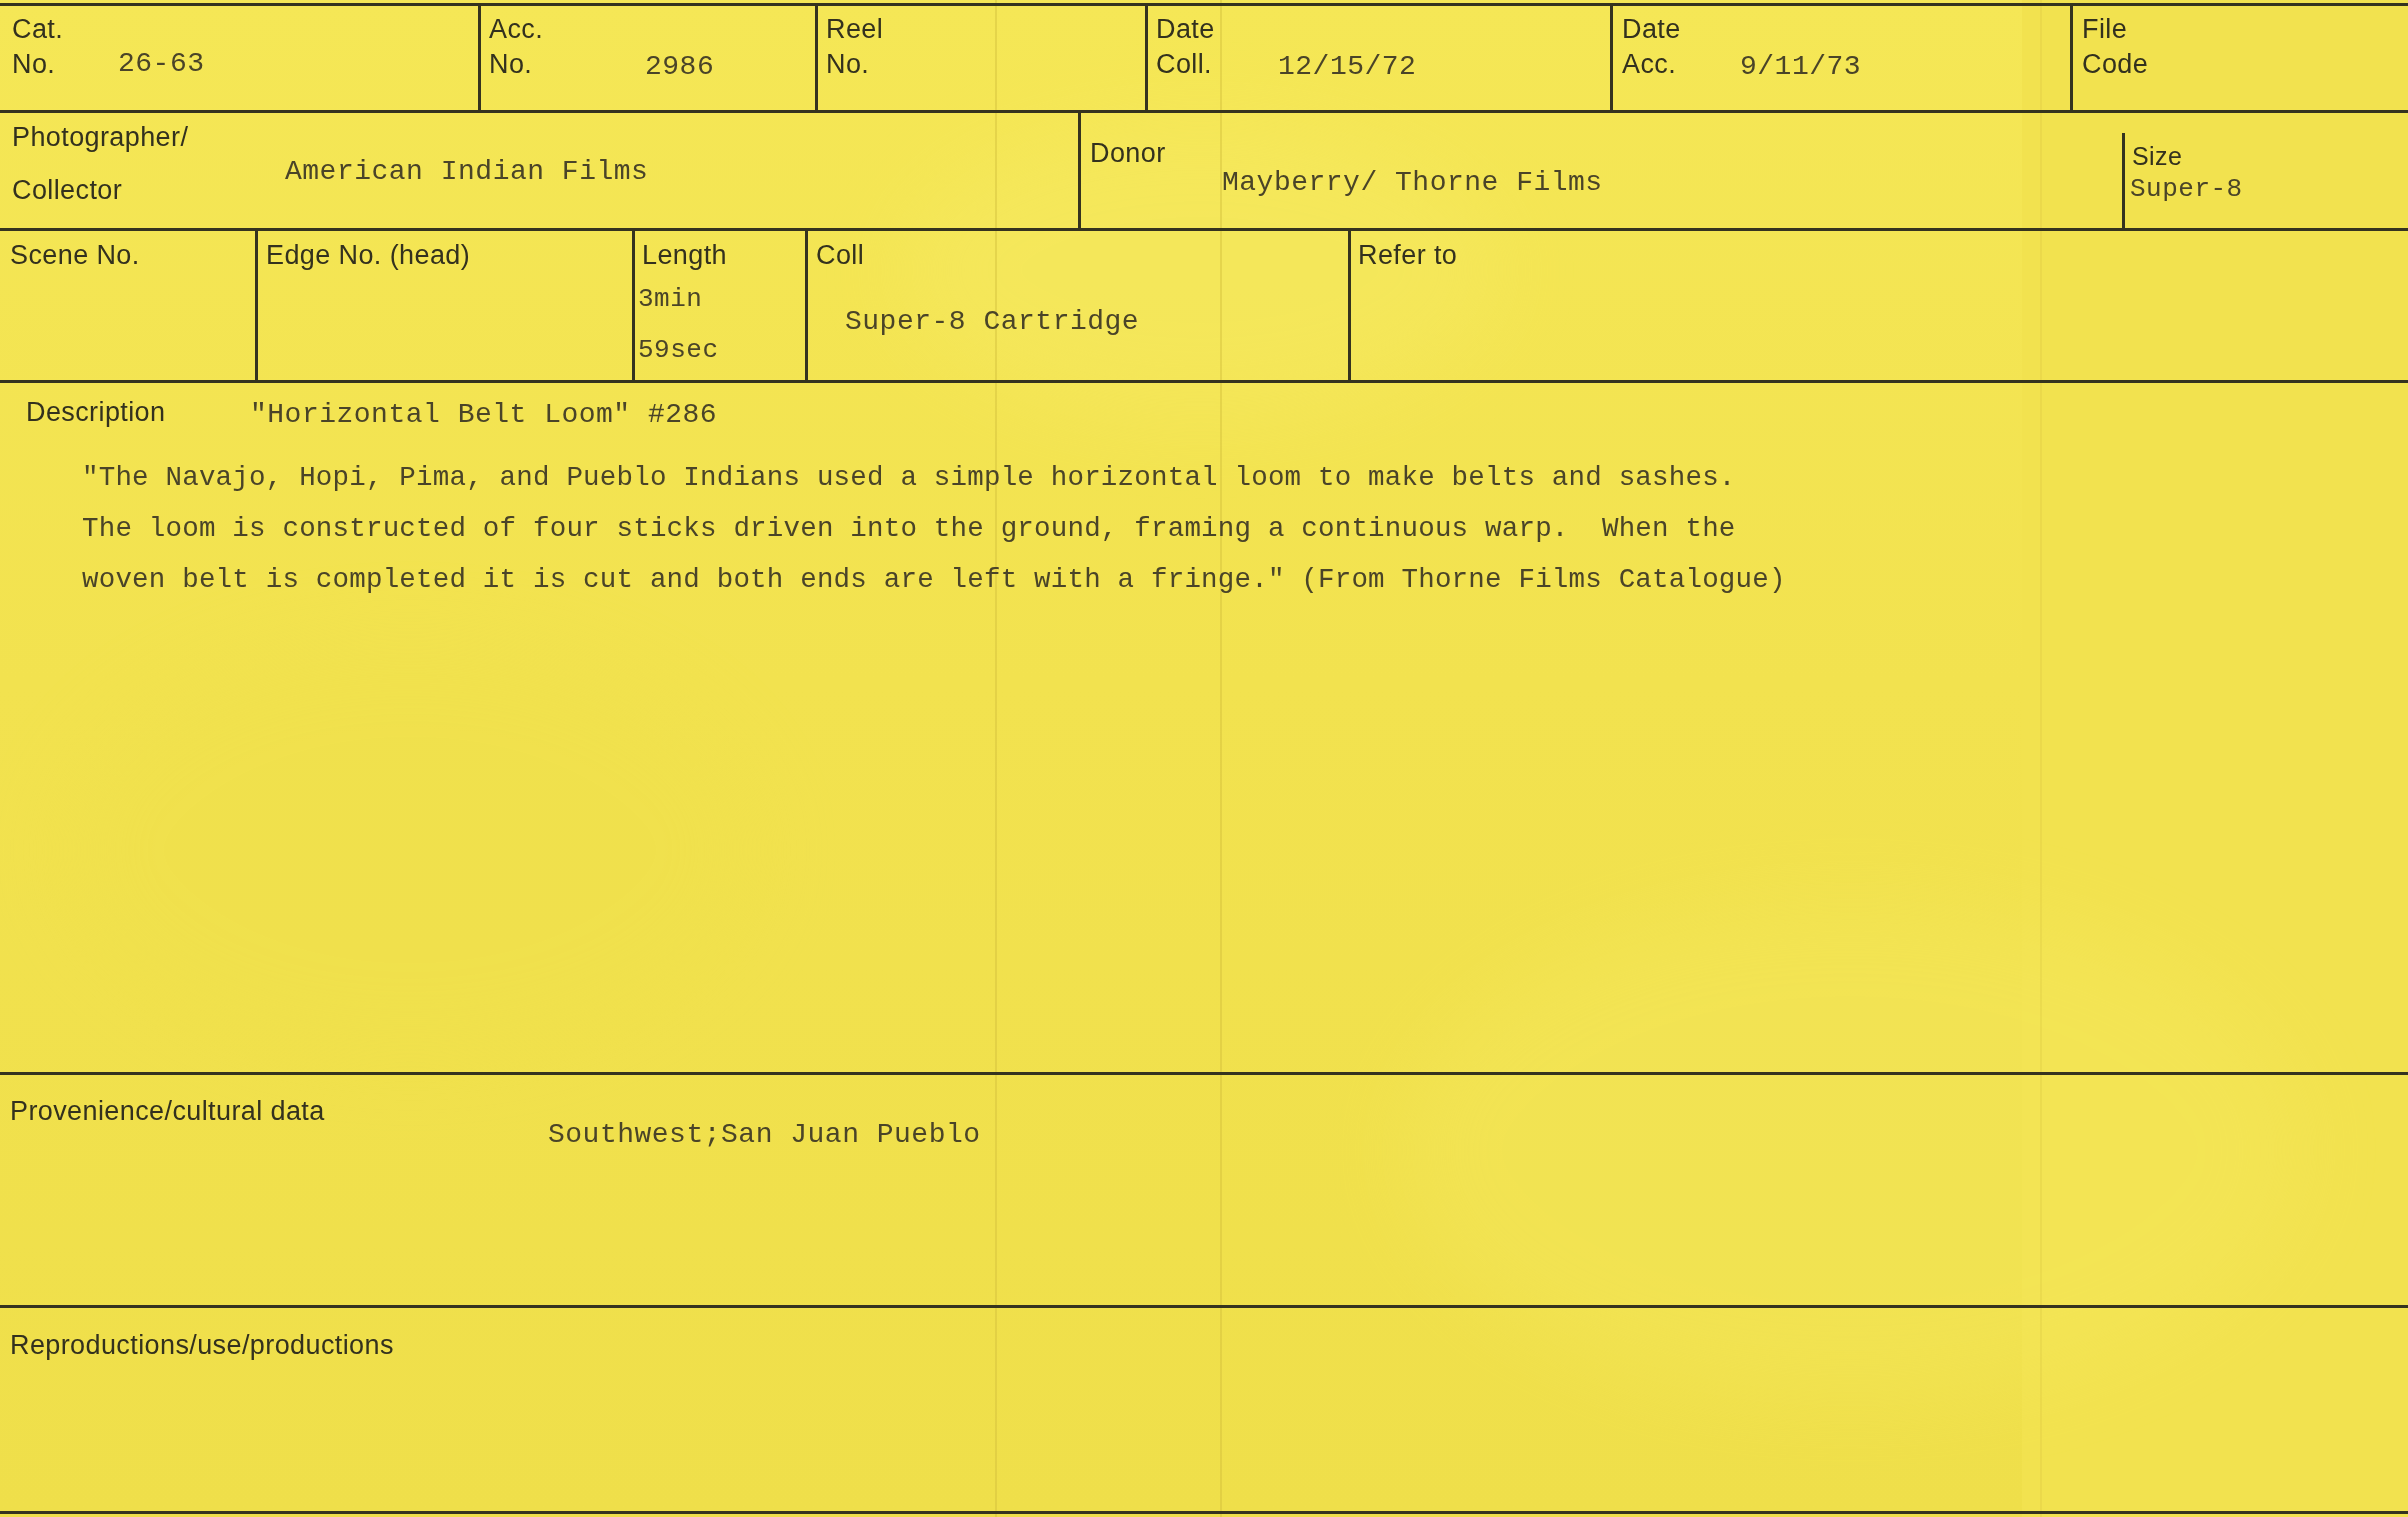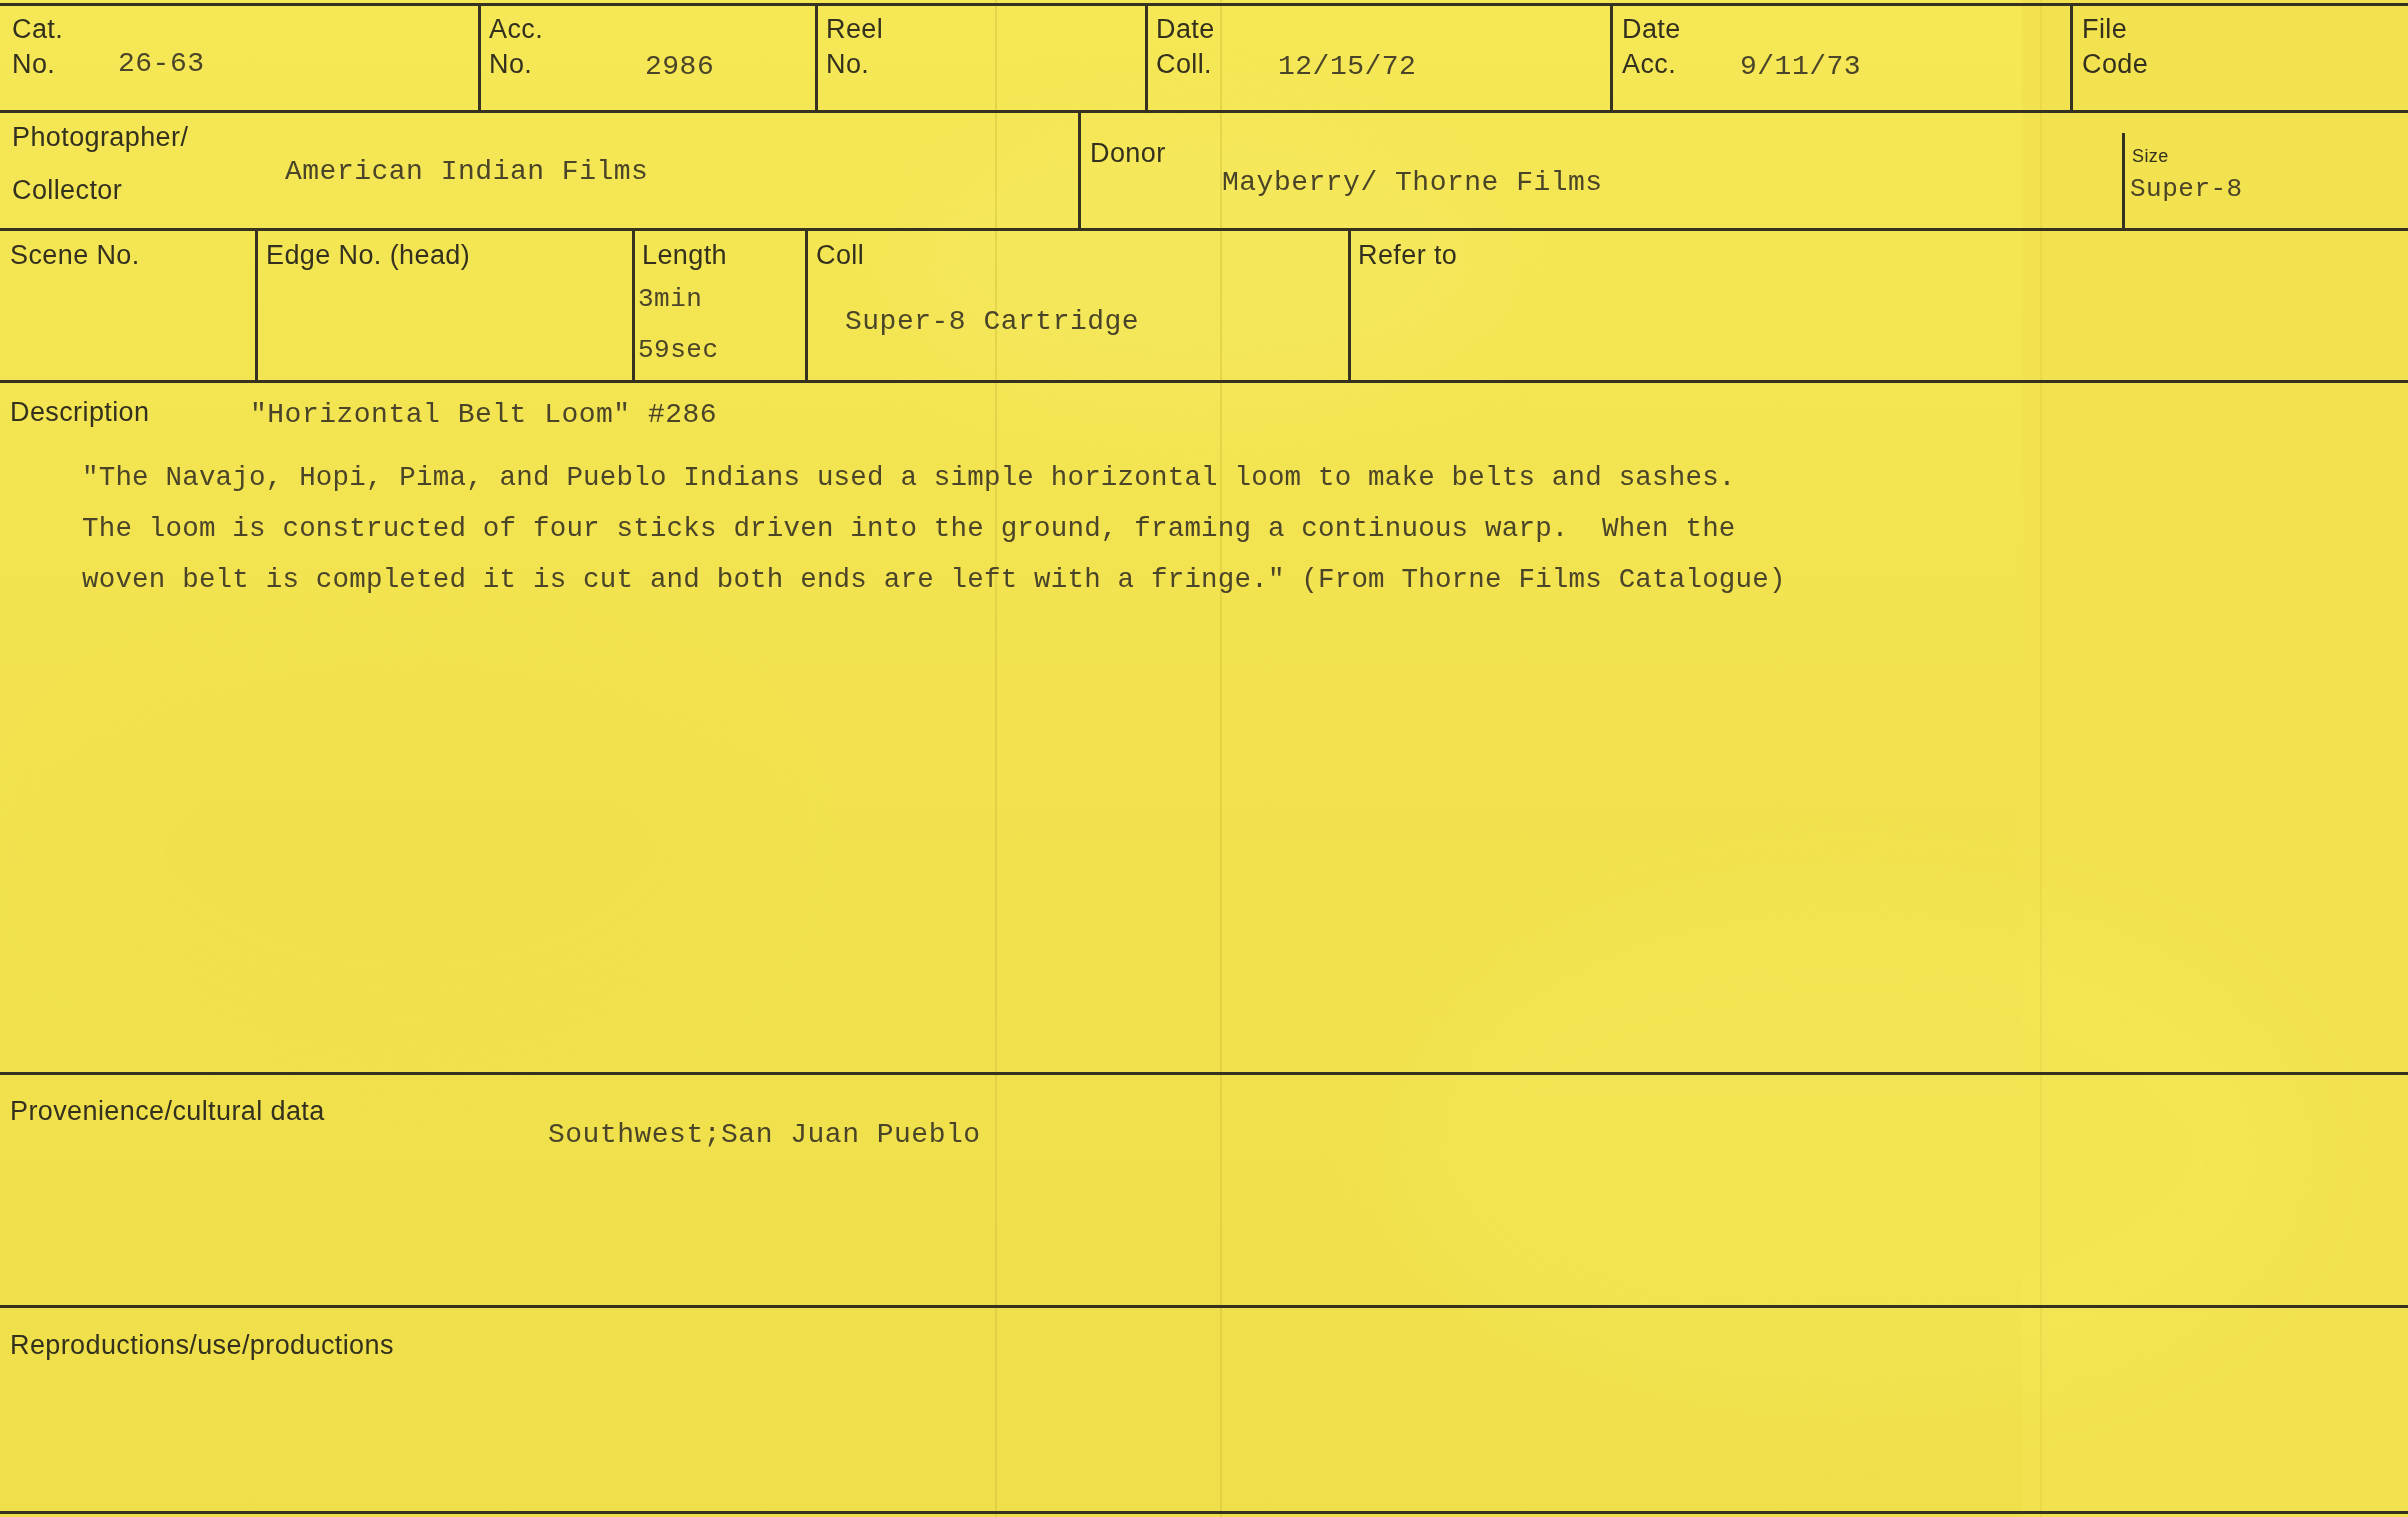--- a/index.html
+++ b/index.html
@@ -62,21 +62,21 @@
   
   .lbl {
     position: absolute;
     font-family: "Liberation Sans", sans-serif;
     font-size: 27px;
     line-height: 30px;
     color: #33311e;
     letter-spacing: .4px;
     white-space: pre;
   }
-  .lbl.sm { font-size: 18px; }
+  .lbl.sm { font-size: 25px; }
 
   .typed {
     position: absolute;
     font-family: "Liberation Mono", monospace;
     font-size: 28px;
     line-height: 34px;
     color: #4a4428;
     letter-spacing: .5px;
     white-space: pre;
   }
@@ -171,21 +171,21 @@
   <div class="lbl" style="left:642px; top:240px;">Length</div>
   <div class="typed small" style="left:638px; top:282px;">3min</div>
   <div class="typed small" style="left:638px; top:333px;">59sec</div>
 
   <div class="lbl" style="left:816px; top:240px;">Coll</div>
   <div class="typed" style="left:845px; top:305px;">Super-8 Cartridge</div>
 
   <div class="lbl" style="left:1358px; top:240px;">Refer to</div>
   <div class="typed" style="left:1380px; top:300px;"></div>
 
-  <div class="lbl" style="left:10px; top:397px;">Description</div>
+  <div class="lbl" style="left:26px; top:397px;">Description</div>
   <div class="typed" style="left:250px; top:398px;">"Horizontal Belt Loom" #286</div>
 
   <div class="desc-body" style="left:82px; top:452px;">"The Navajo, Hopi, Pima, and Pueblo Indians used a simple horizontal loom to make belts and sashes.</div>
   <div class="desc-body" style="left:82px; top:503px;">The loom is constructed of four sticks driven into the ground, framing a continuous warp.  When the</div>
   <div class="desc-body" style="left:82px; top:554px;">woven belt is completed it is cut and both ends are left with a fringe." (From Thorne Films Catalogue)</div>
 
   <div class="lbl" style="left:10px; top:1096px;">Provenience/cultural data</div>
   <div class="typed" style="left:548px; top:1118px;">Southwest;San Juan Pueblo</div>
 
   <div class="lbl" style="left:10px; top:1330px;">Reproductions/use/productions</div>

